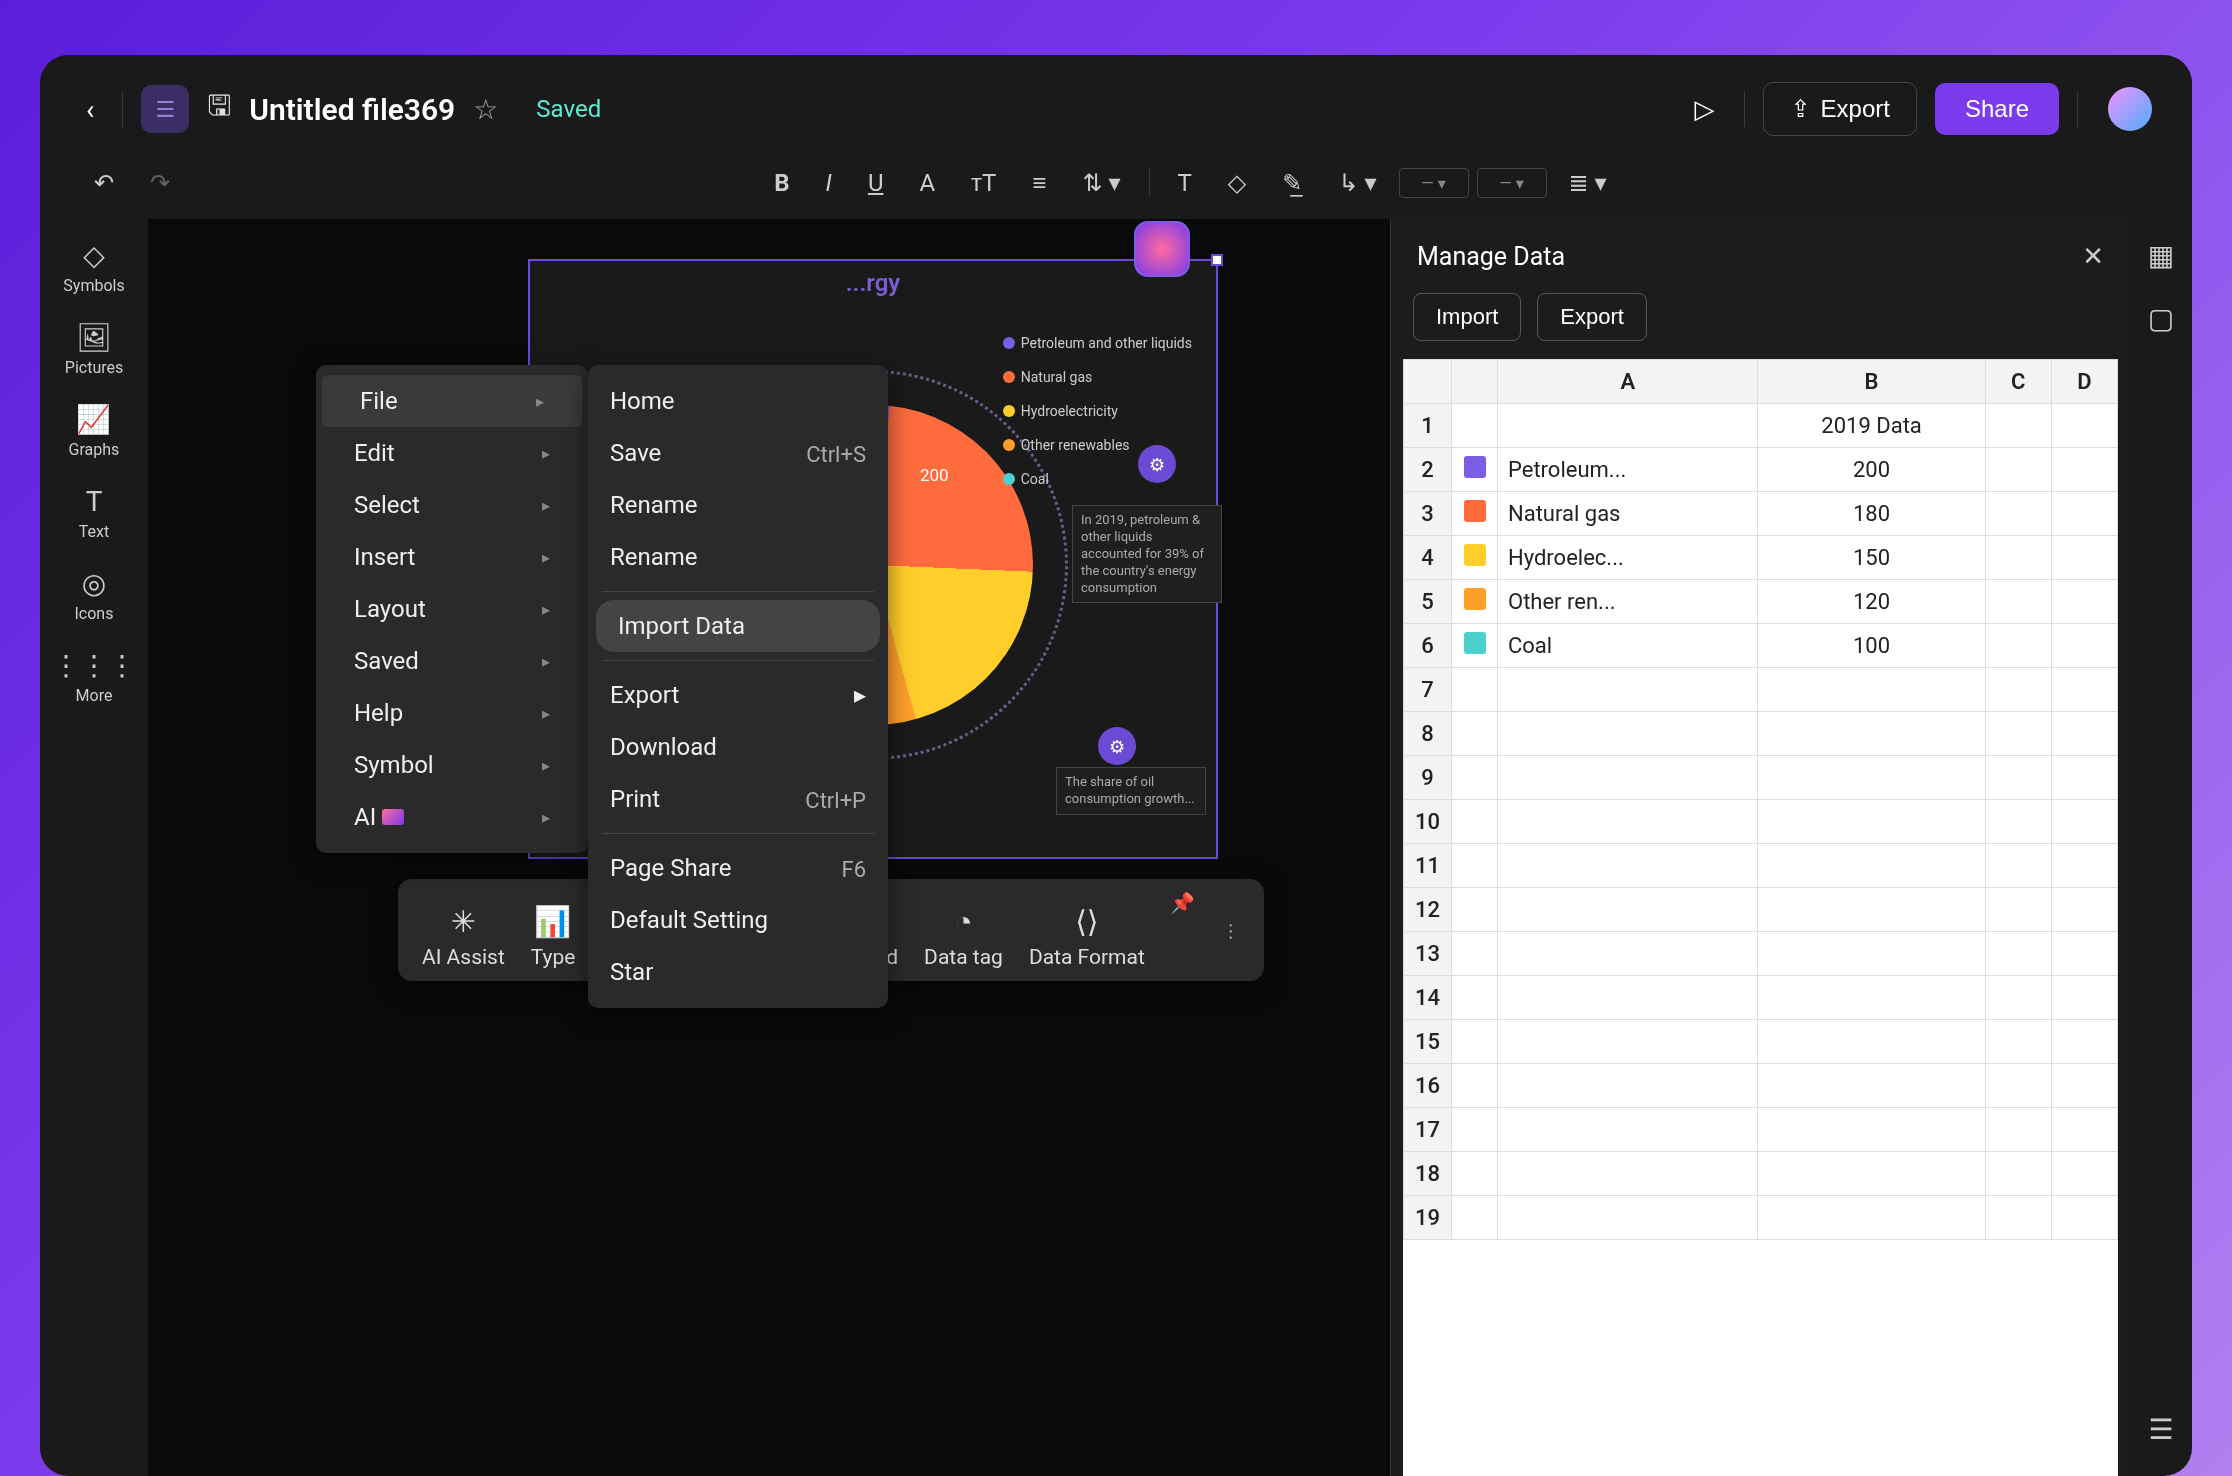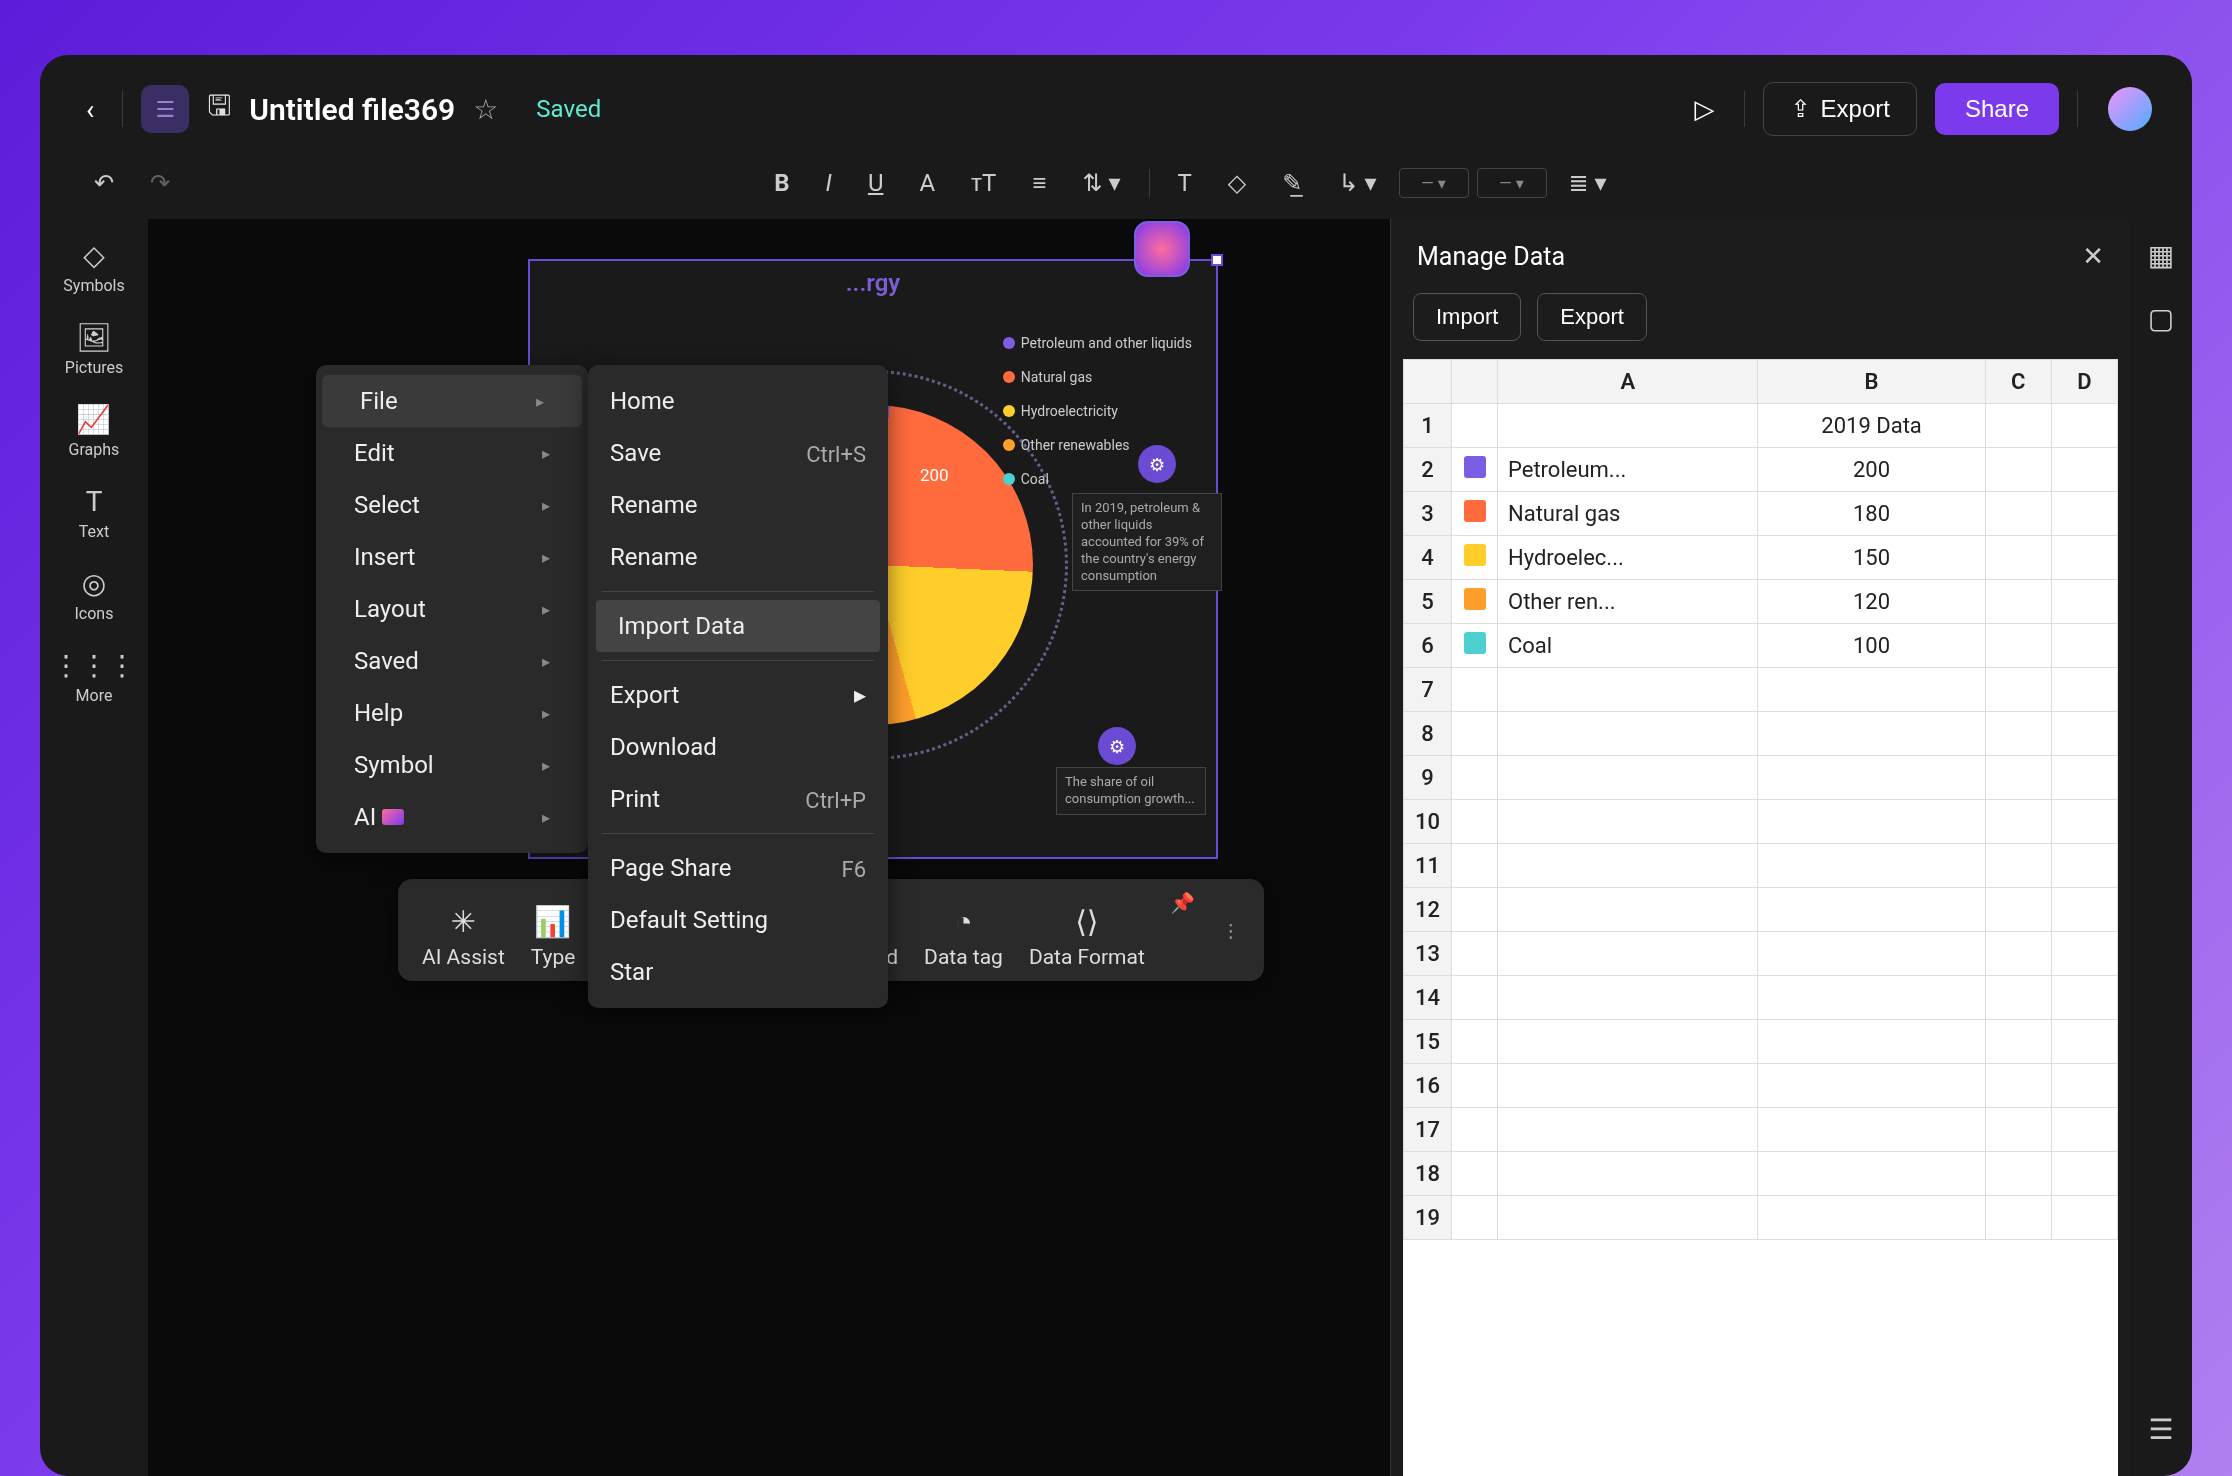--- a/index.html
+++ b/index.html
@@ -112,21 +112,21 @@
 .menu1-item .chev{color:#888;font-size:16px;}
 .ai-badge{display:inline-block;width:22px;height:16px;
   background:linear-gradient(135deg,#ff6b9d,#7c3aed);border-radius:3px;margin-left:6px;}
 .menu2{
   position:absolute; left:440px; top:146px; width:300px;
   background:#2a2a2a;border-radius:10px;padding:10px 0;
   box-shadow:0 6px 24px rgba(0,0,0,.5);z-index:50;
 }
 .menu2-item{color:#eee;font-size:24px;padding:12px 22px;display:flex;
   justify-content:space-between;align-items:flex-end;cursor:pointer;}
-.menu2-item.hot{background:#444;border-radius:4px;margin:0 8px;}
+.menu2-item.hot{background:#444;border-radius:18px;margin:0 8px;}
 .menu2-sep{height:1px;background:#444;margin:8px 14px;}
 .shortcut{color:#aaa;font-size:22px;}
 
 .chart-card{
   position:absolute; left:380px; top:40px; width:690px; height:600px;
   border:2px solid #6b4bd4; background:#1a1a1a;
 }
 .chart-title{color:#7d5dd4;font-size:24px;font-weight:600;text-align:center;
   padding:8px 0;}
 .chart-body{position:relative;display:flex;justify-content:center;align-items:center;
@@ -272,21 +272,21 @@
               </div>
               <div class="legend-item">
                 <span class="lg-sw" style="background:#ff9f2b"></span>
                 <span>Other renewables</span>
               </div>
               <div class="legend-item">
                 <span class="lg-sw" style="background:#4dd0d0"></span>
                 <span>Coal</span>
               </div>
             </div>
-          <div class="note" style="right:-6px;top:188px;margin-left:44px;">In 2019, petroleum &amp; other liquids accounted for 39% of the country's energy consumption</div>
+          <div class="note" style="right:-6px;top:200px;margin-left:44px;">In 2019, petroleum &amp; other liquids accounted for 39% of the country's energy consumption</div>
           <div class="note" style="right:10px;bottom:10px;">The share of oil consumption growth...</div>
           <div class="note" style="left:-40px;top:220px;width:90px;">Sector...</div>
           <div class="note" style="left:-40px;top:320px;width:100px;">Renewables including wind...</div>
           <div class="node-icon" style="right:40px;top:140px;">⚙</div>
           <div class="node-icon" style="right:80px;bottom:60px;">⚙</div>
         </div>
       </div>
 
       <div class="float-bar" id="floatbar">
       <div class="fb-item">

